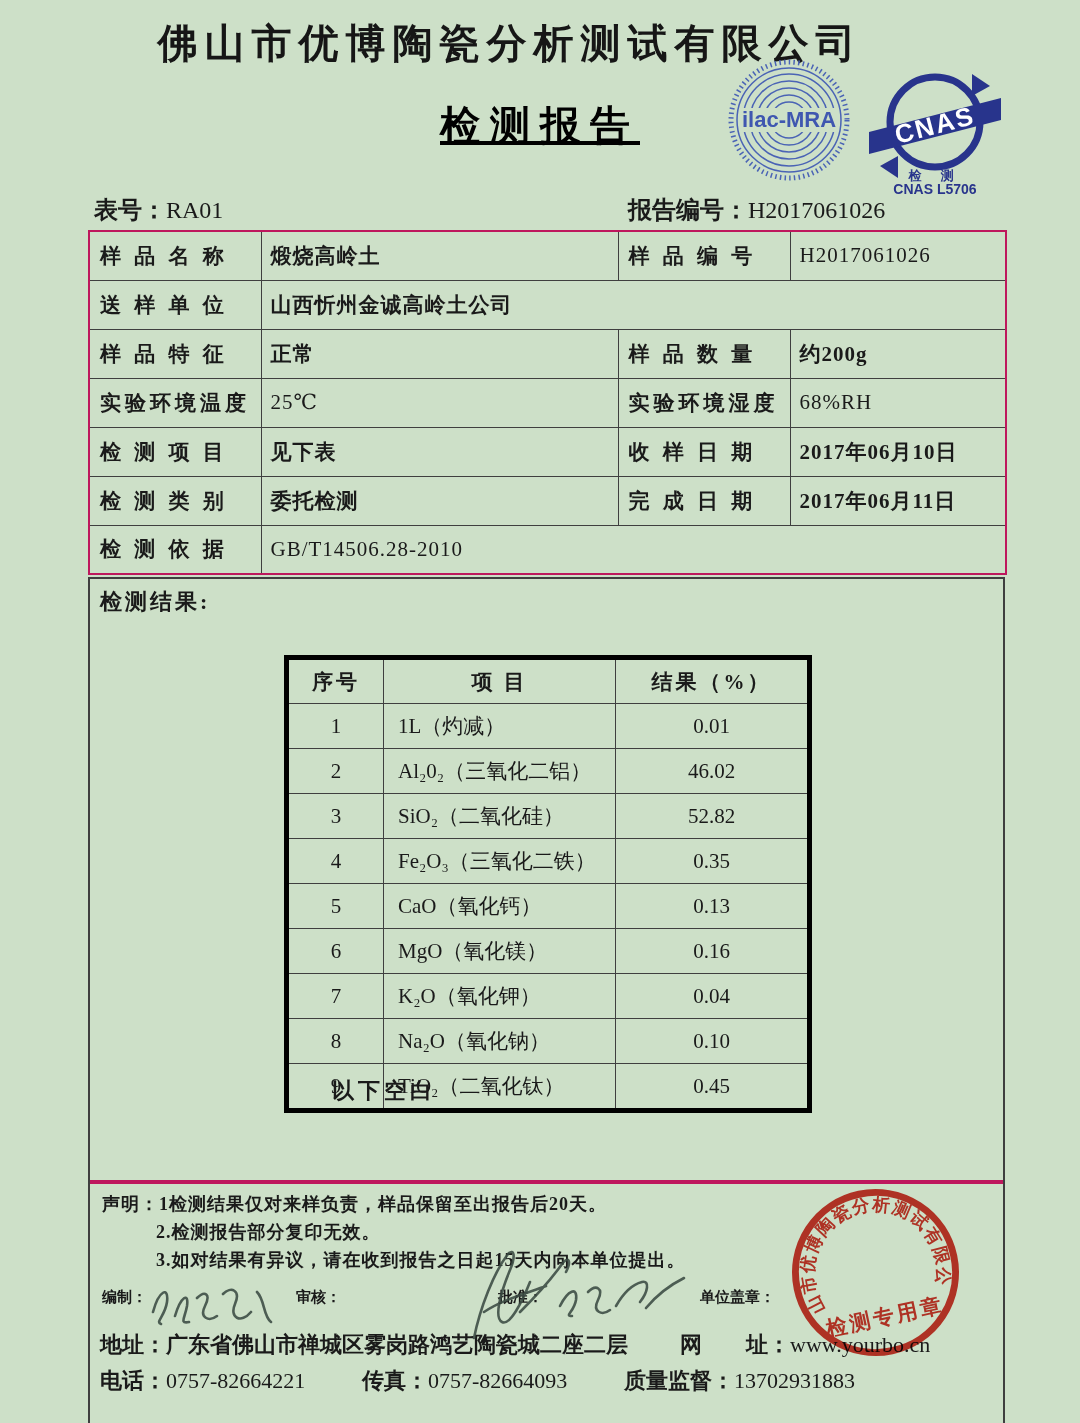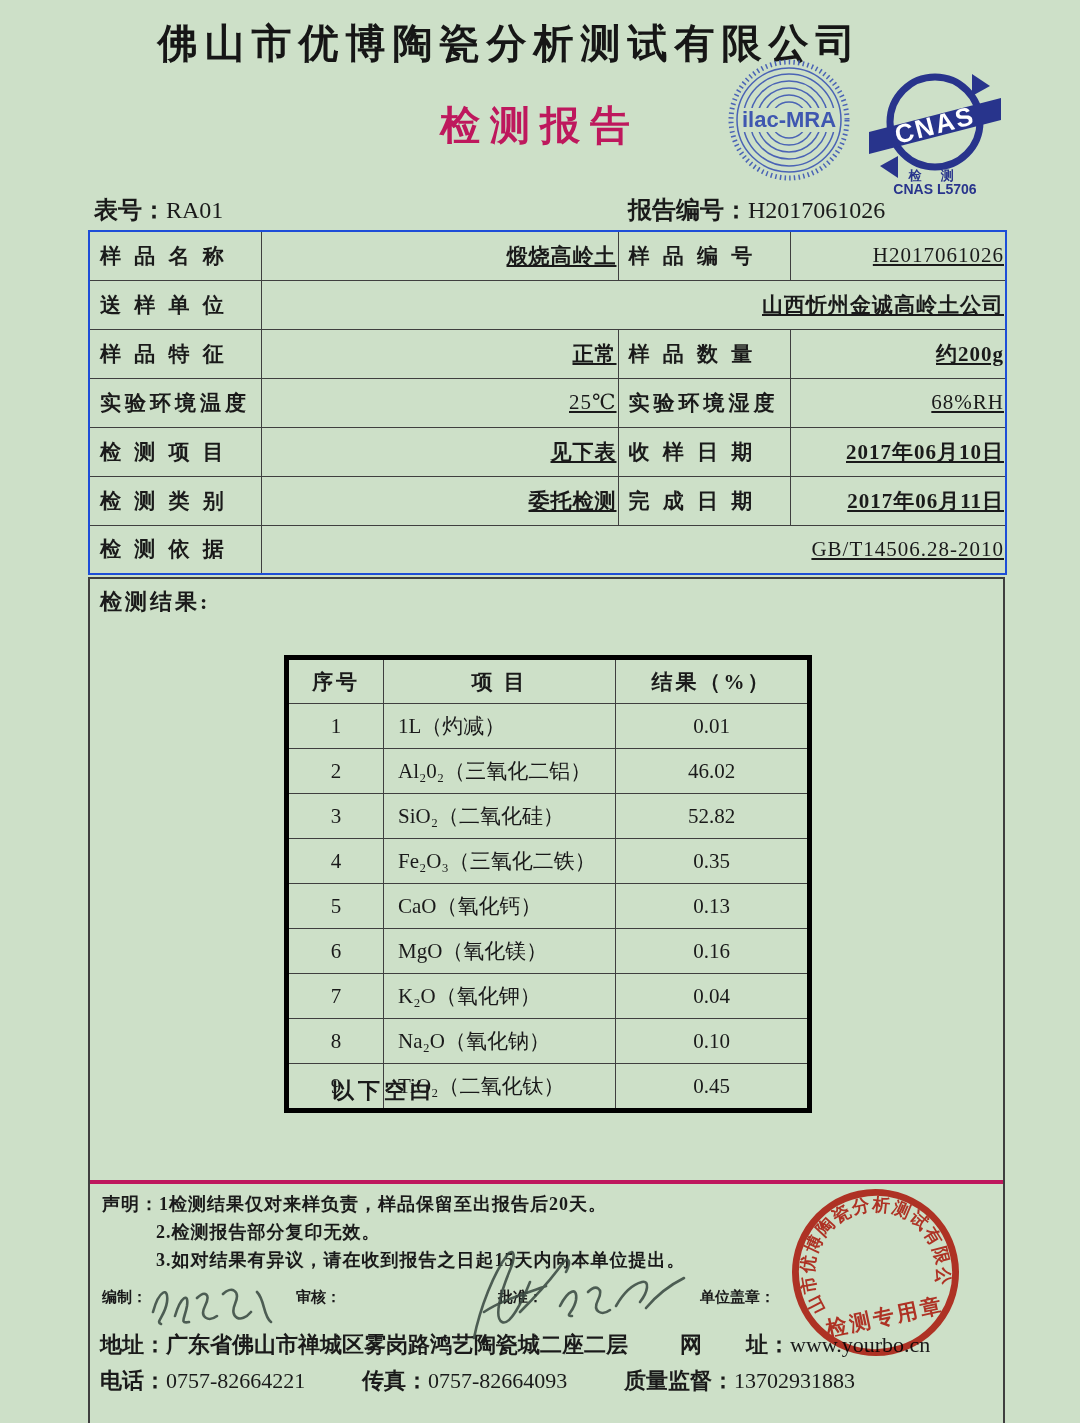--- a/index.html
+++ b/index.html
@@ -7,36 +7,36 @@
     position:relative; width:1080px; height:1423px; margin:0 auto;
     background:#cde0c8; overflow:hidden;
     font-family:"Liberation Serif","DejaVu Serif",serif; color:#1a1a1a;
   }
   .company-title{
     position:absolute; top:16px; left:0; right:60px; text-align:center;
     font-size:40px; font-weight:bold; letter-spacing:7px; color:#161616;
   }
   .report-title{
     position:absolute; top:98px; left:0; right:0; text-align:center;
-    font-size:40px; font-weight:bold; letter-spacing:10px; color:#be185d;
+    font-size:40px; font-weight:bold; letter-spacing:10px; color:#000000;text-decoration:underline;
   }
   .logos{position:absolute; top:56px; left:722px; display:flex; gap:13px;}
   .meta-row{position:absolute; top:194px; left:88px; width:917px; height:34px; font-size:24px;}
   .meta-label{font-weight:bold;}
   .meta-form{position:absolute; left:6px; top:0;}
   .meta-report{position:absolute; left:540px; top:0;}
 
   table.grid{border-collapse:collapse; table-layout:fixed;}
   table.grid td,table.grid th{
     border:1px solid #3f3f3f; vertical-align:middle; font-size:21px; overflow:hidden;
   }
-  .info-table{position:absolute; top:230px; left:88px; width:917px; border:2px solid #1d4ed8;}
+  .info-table{position:absolute; top:230px; left:88px; width:917px; border:2px solid #be185d;}
   .info-table tr{height:49px;}
   .info-table .lbl{font-weight:bold; text-align:left; padding-left:10px; letter-spacing:4px;}
-  .info-table .val{text-align:right; padding-left:9px; letter-spacing:1px;text-decoration:underline;}
+  .info-table .val{text-align:left; padding-left:9px; letter-spacing:1px;}
   .cjk{font-weight:bold;}
 
   .results-box{
     position:absolute; top:577px; left:88px; width:917px; height:878px;
     border:2px solid #3f3f3f; box-sizing:border-box;
   }
   .results-label{position:absolute; top:8px; left:10px; font-size:22px; font-weight:bold; letter-spacing:3px;}
   .results-table{position:absolute; top:76px; left:194px; width:523px; border:5px solid #000000;}
   .results-table th{height:41px; font-weight:bold; text-align:center; letter-spacing:3px;}
   .results-table td{height:42px;}

